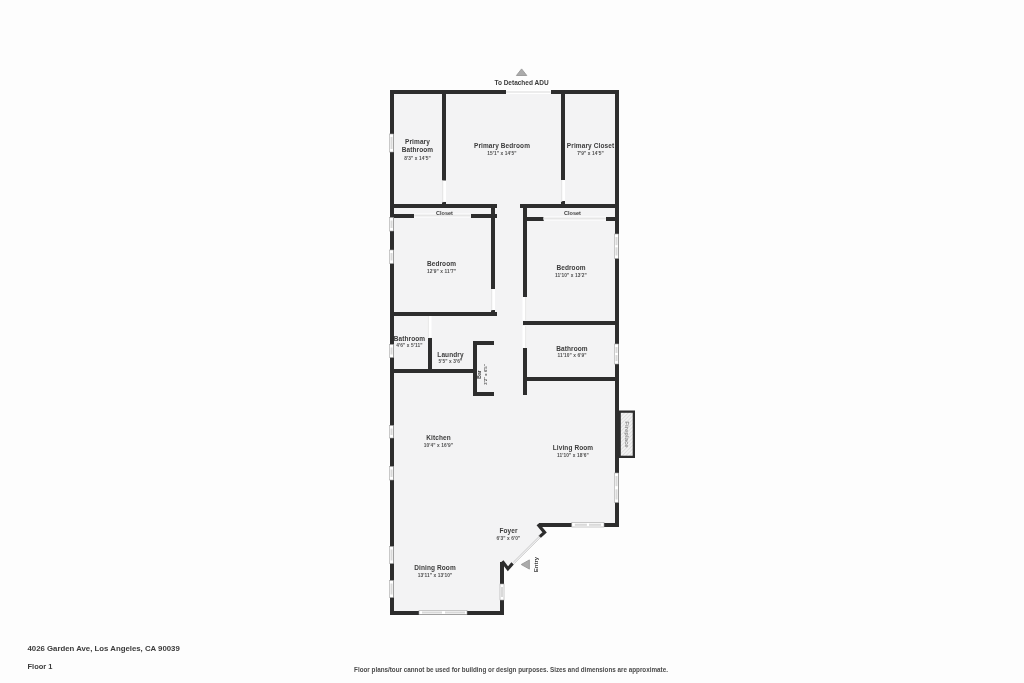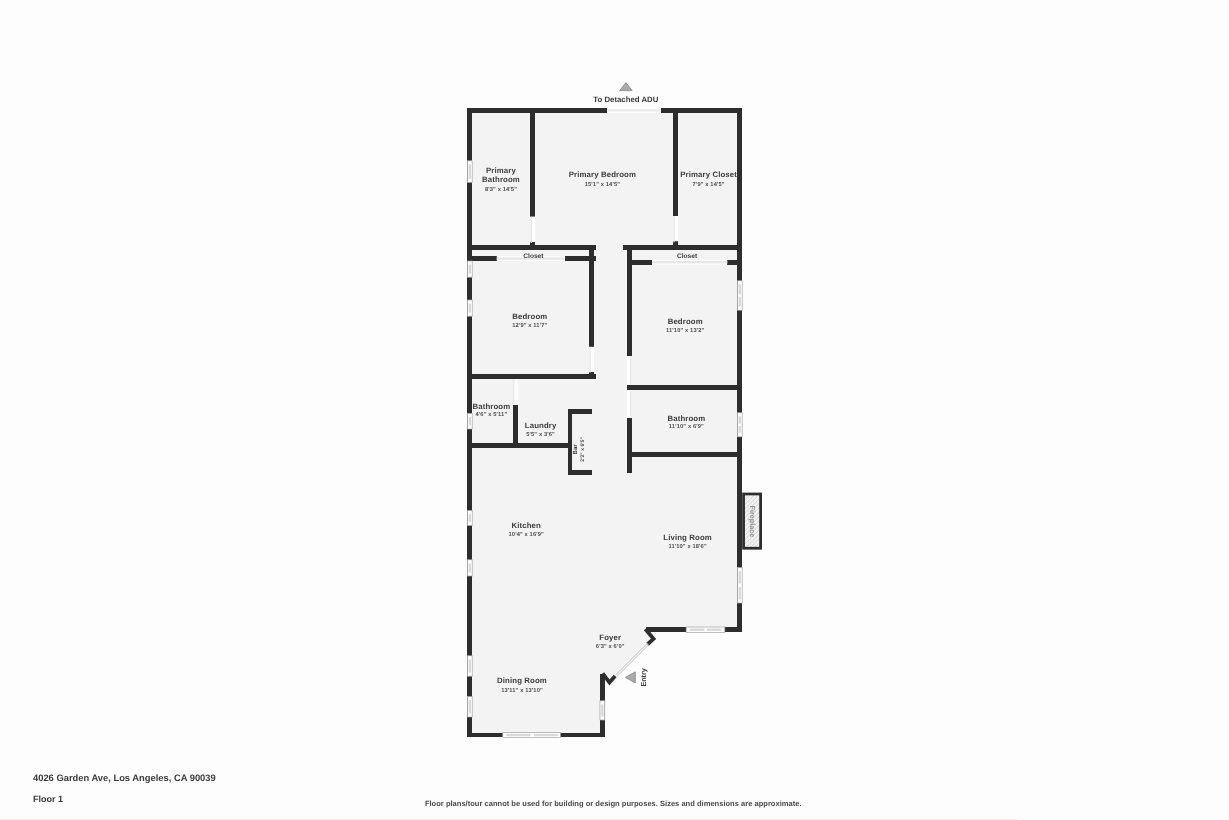--- a/index.html
+++ b/index.html
@@ -1,16 +1,16 @@
 <!DOCTYPE html>
 <html><head>
 <meta charset="utf-8">
 <style>
 html,body{margin:0;padding:0;background:#ffffff;}
-#page{width:1024px;height:683px;position:relative;background:#fca5a5;overflow:hidden;}
+#page{width:1024px;height:683px;position:relative;background:#1d4ed8;overflow:hidden;}
 text{font-family:"Liberation Sans", sans-serif;}
 .room{font-weight:700;fill:#3b3b3b;font-size:6.5px;letter-spacing:.1px;}
 .dims{font-weight:700;fill:#4e4e4e;font-size:4.8px;letter-spacing:.1px;}
 .small{font-weight:700;fill:#3b3b3b;font-size:5.5px;}
 </style>
 </head>
 <body>
 <div id="page">
 <svg width="1024" height="683" viewBox="0 0 1024 683" xmlns="http://www.w3.org/2000/svg">
 <defs>

